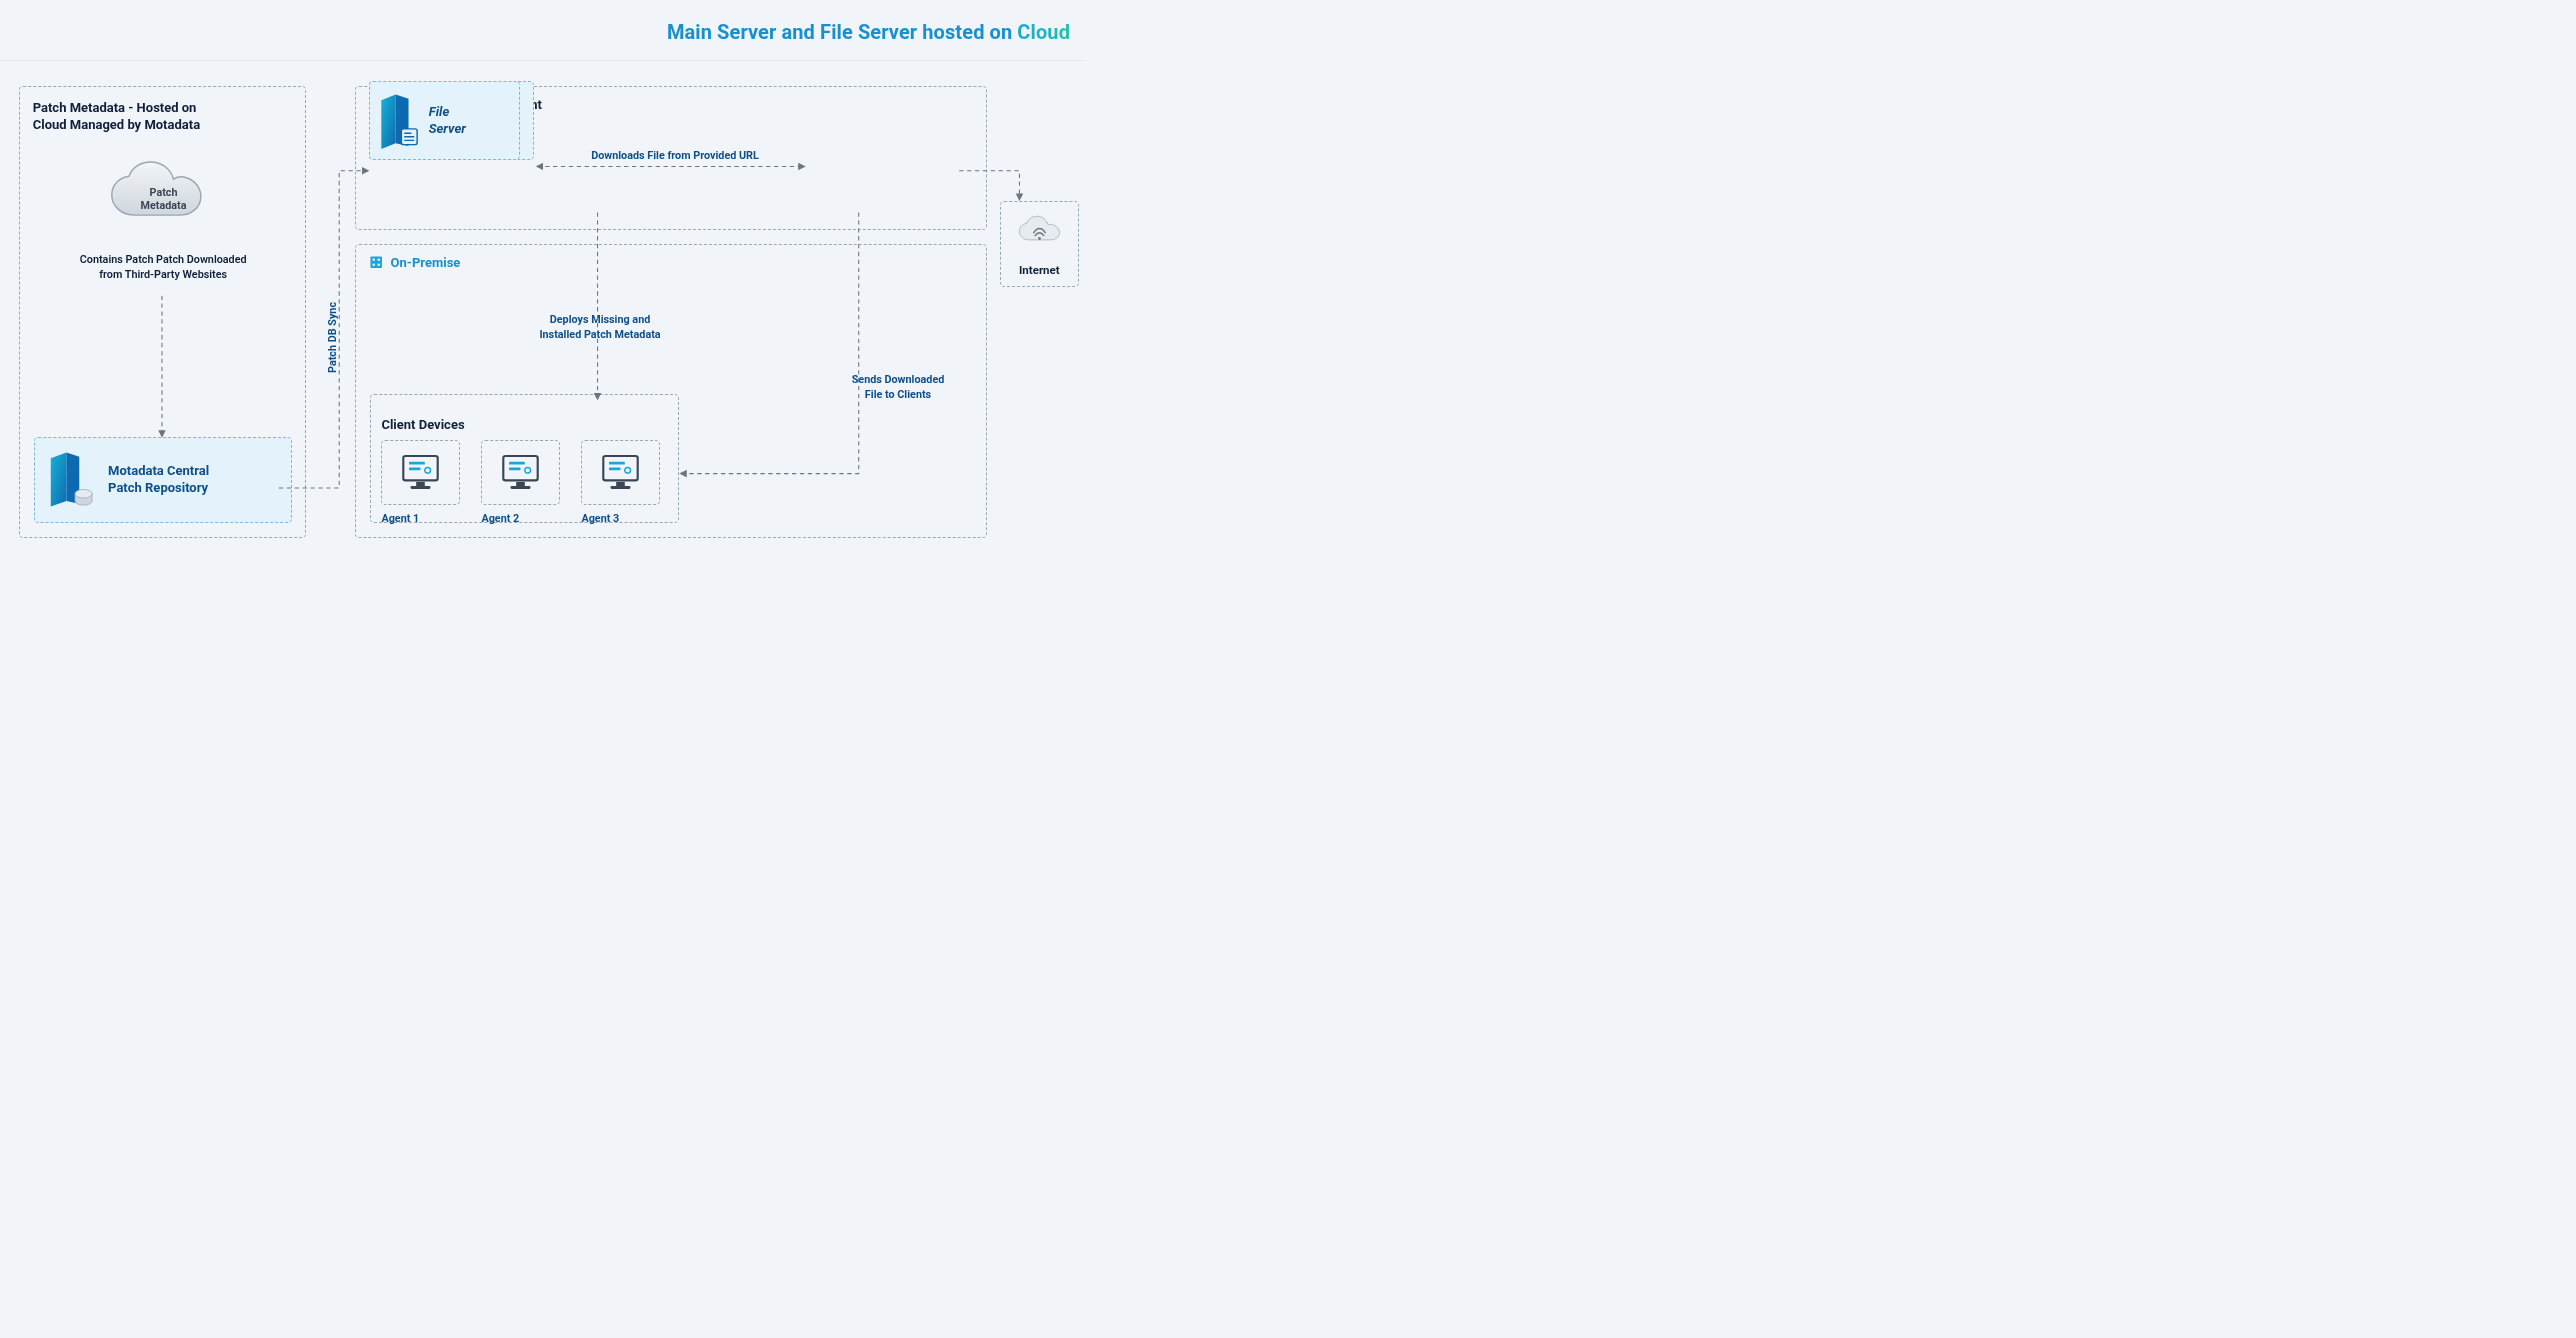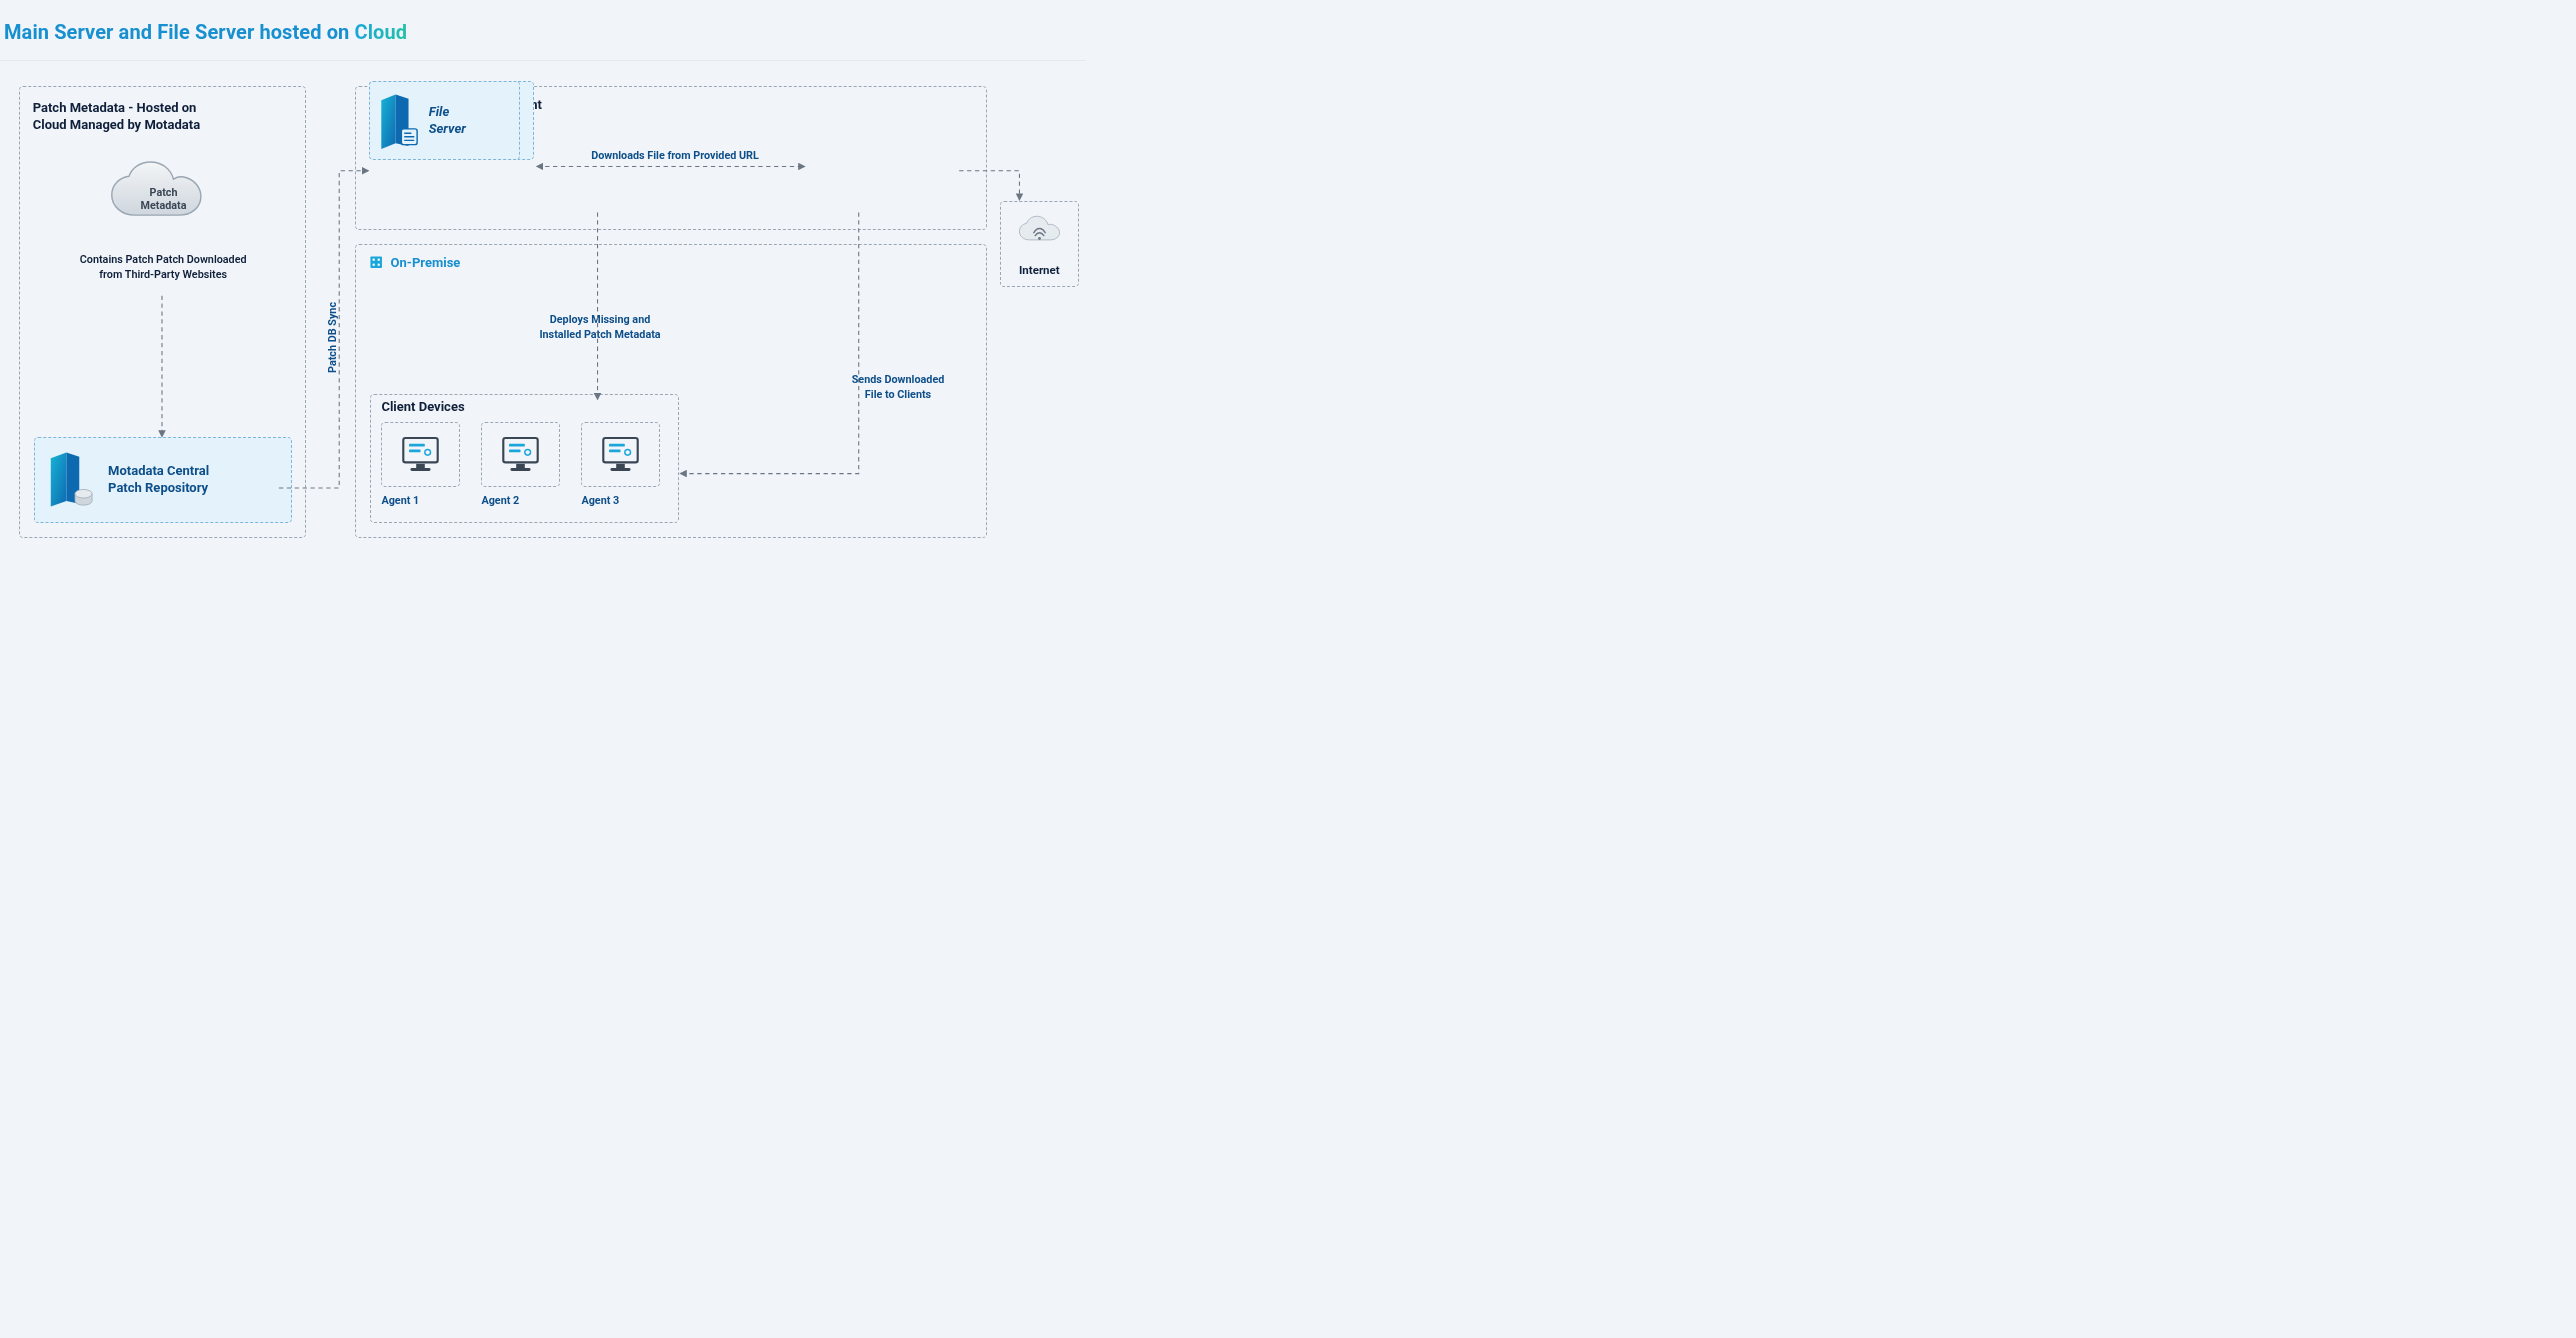--- a/index.html
+++ b/index.html
@@ -6,22 +6,22 @@
   body {
     font-family: -apple-system, BlinkMacSystemFont, "Segoe UI", Roboto, Helvetica, Arial, sans-serif;
     background: #f1f5fa;
     width: 1086px;
     height: 564px;
     position: relative;
     overflow: hidden;
   }
   .header {
     width: 100%;
-    text-align: left;
-    padding: 20px 4px 16px;
+    text-align: right;
+    padding: 20px 16px 16px;
     border-bottom: 0.7px solid #e3e9f0;
   }
   .header h1 {
     font-size: 20px;
     font-weight: 700;
     letter-spacing: 0.1px;
   }
   .t-blue { color: #1890d0; }
   .t-cloud {
     background: linear-gradient(90deg, #1aa6da 0%, #23c1a7 100%);
@@ -50,21 +50,21 @@
 
   
   .cloud-box { left: 355px; top: 86px; width: 632px; height: 144px; padding: 10px 13px; }
   .sec-title { display: flex; align-items: center; gap: 7.2px; color: #10203a; font-weight: 700; font-size: 13px; margin-bottom: 8.6px; }
   .srv-box { width: 165px; height: 79px; display: flex; align-items: center; gap: 8.6px; padding: 5.7px 7.2px; font-style: italic; }
   .srv-text { color: #0e4f8a; font-weight: 700; font-size: 13px; line-height: 1.25; }
 
   
   .onprem-box { left: 355px; top: 244px; width: 632px; height: 294px; padding: 10px 13px; }
   .onprem-title { color: #1890d0; font-weight: 700; font-size: 13px; display: flex; align-items: center; gap: 7.2px; }
-  .dev-box { position: absolute; left: 14.4px; bottom: 14.4px; width: 309px; height: 129px; padding: 4px 10px; }
+  .dev-box { position: absolute; left: 14.4px; bottom: 14.4px; width: 309px; height: 129px; padding: 22px 10px; }
   .dev-title { color: #10203a; font-weight: 700; font-size: 13px; margin-bottom: 8.6px; }
   .agents { display: flex; gap: 13px; }
   .agent { flex: 1; display: flex; flex-direction: column; }
   .agent-card { width: 79px; height: 65px; border: 1.1px dashed #9aa6b2; border-radius: 4.3px; display: flex; align-items: center; justify-content: center; }
   .agent-label { margin-top: 7.2px; color: #0e4f8a; font-weight: 700; font-size: 10.8px; }
 
   
   .net-box { right: 7.2px; top: 201px; width: 79px; height: 86px; display: flex; flex-direction: column; align-items: center; justify-content: center; gap: 20px; }
   .net-label { color: #10203a; font-weight: 700; font-size: 11.5px; }
 

